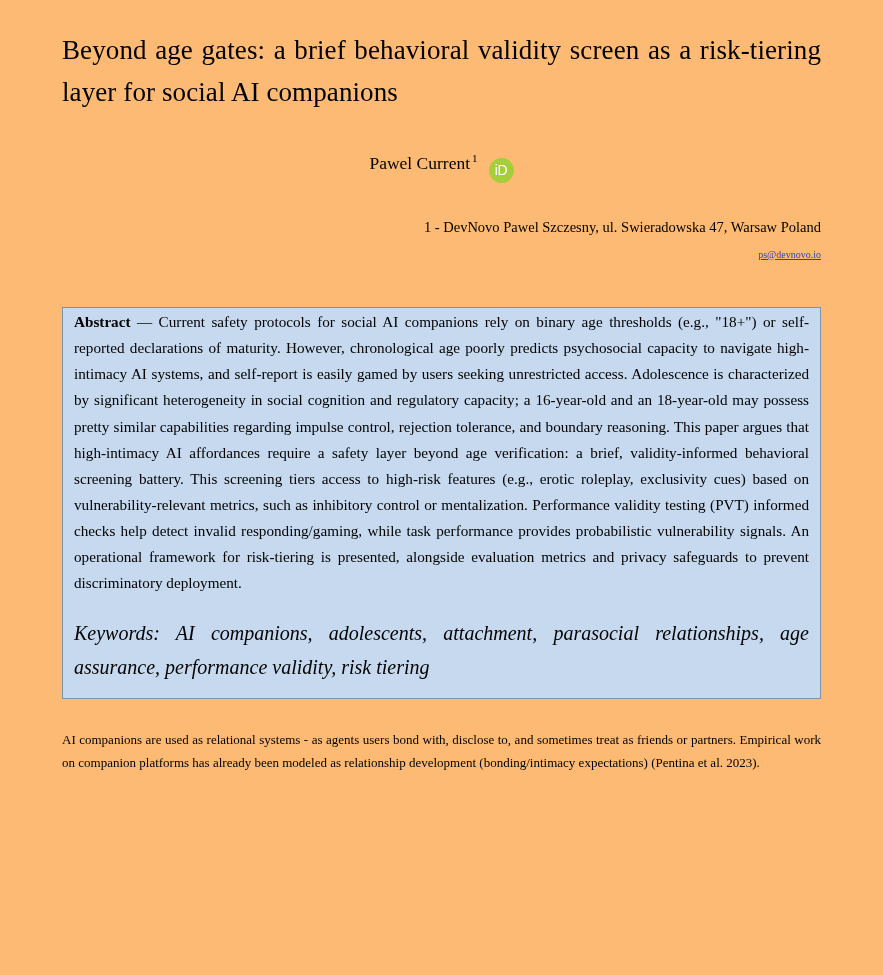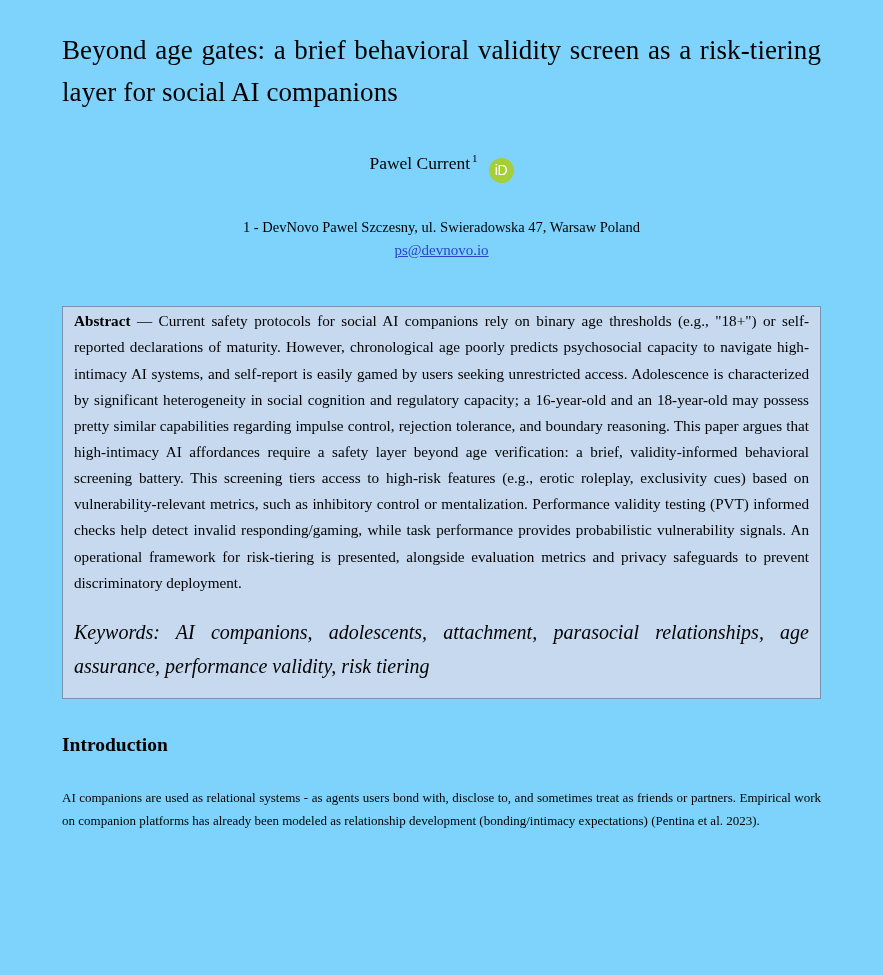--- a/index.html
+++ b/index.html
@@ -11,21 +11,21 @@
     width: 883px;
     height: 975px;
     font-family: "Liberation Serif", "DejaVu Serif", serif;
     color: #000000;
     overflow: hidden;
   }
   .page {
     position: relative;
     width: 883px;
     height: 975px;
-    background: #7dd3fc;
+    background: #fdba74;
     box-sizing: border-box;
     padding: 0 62px;
   }
   
   .title {
     margin: 0;
     padding-top: 30px;
     font-size: 27px;
     line-height: 1.55;
     font-weight: normal;
@@ -58,30 +58,30 @@
     font-weight: normal;
     line-height: 25px;
     text-align: center;
     vertical-align: -6px;
     margin-left: 11px;
     letter-spacing: -0.3px;
   }
   
   .affiliation {
     margin-top: 34px;
-    text-align: center;
+    text-align: right;
     font-size: 14.5px;
     line-height: 1.45;
   }
   .email-link {
     display: block;
-    margin-top: 2px;
+    margin-top: 10px;
     color: #2b43c8;
     text-decoration: underline;
-    font-size: 15px;
+    font-size: 10px;
   }
   
   .abstract-box {
     margin-top: 45px;
     background: #c6d9ef;
     border: 1px solid #7b94ae;
     box-sizing: border-box;
     padding: 1px 11px 14px 11px;
   }
   .abstract-text {
@@ -135,17 +135,16 @@
   <div class="affiliation">
     <span>1 - DevNovo Pawel Szczesny, ul. Swieradowska 47, Warsaw Poland</span>
     <a class="email-link" href="#">ps@devnovo.io</a>
   </div>
 
   <div class="abstract-box">
     <p class="abstract-text"><span class="abstract-label">Abstract</span><span> — </span><span>Current safety protocols for social AI companions rely on binary age thresholds (e.g., "18+") or self-reported declarations of maturity. However, chronological age poorly predicts psychosocial capacity to navigate high-intimacy AI systems, and self-report is easily gamed by users seeking unrestricted access. Adolescence is characterized by significant heterogeneity in social cognition and regulatory capacity; a 16-year-old and an 18-year-old may possess pretty similar capabilities regarding impulse control, rejection tolerance, and boundary reasoning. This paper argues that high-intimacy AI affordances require a safety layer beyond age verification: a brief, validity-informed behavioral screening battery. This screening tiers access to high-risk features (e.g., erotic roleplay, exclusivity cues) based on vulnerability-relevant metrics, such as inhibitory control or mentalization. Performance validity testing (PVT) informed checks help detect invalid responding/gaming, while task performance provides probabilistic vulnerability signals. An operational framework for risk-tiering is presented, alongside evaluation metrics and privacy safeguards to prevent discriminatory deployment.</span></p>
     <p class="keywords">Keywords: AI companions, adolescents, attachment, parasocial relationships, age assurance, performance validity, risk tiering</p>
   </div>
 
-  <h2 class="section-heading">Introduction</h2>
 
   <p class="body-paragraph">AI companions are used as relational systems - as agents users bond with, disclose to, and sometimes treat as friends or partners. Empirical work on companion platforms has already been modeled as relationship development (bonding/intimacy expectations) (Pentina et al. 2023).</p>
 
 </div>
 
 </body></html>

